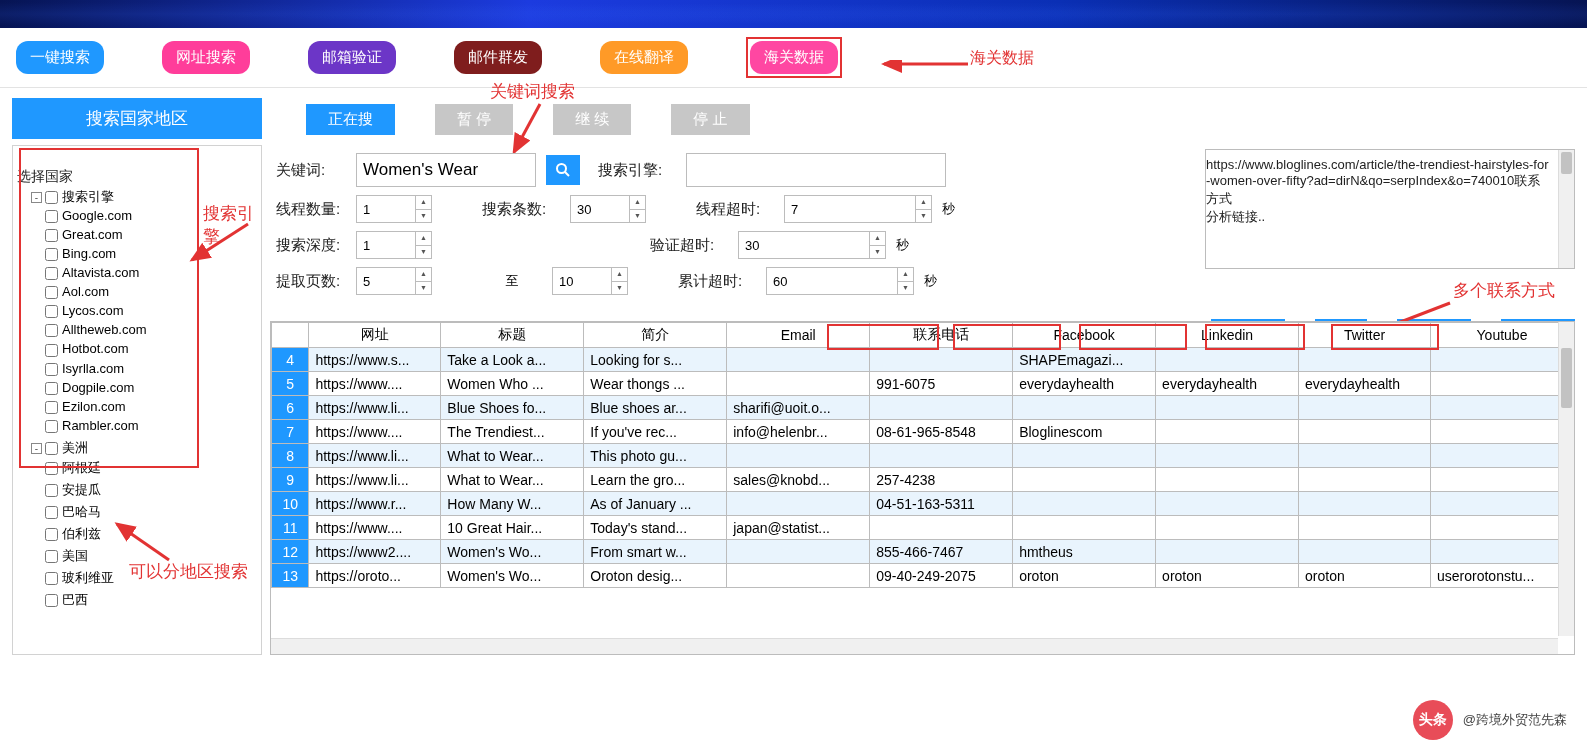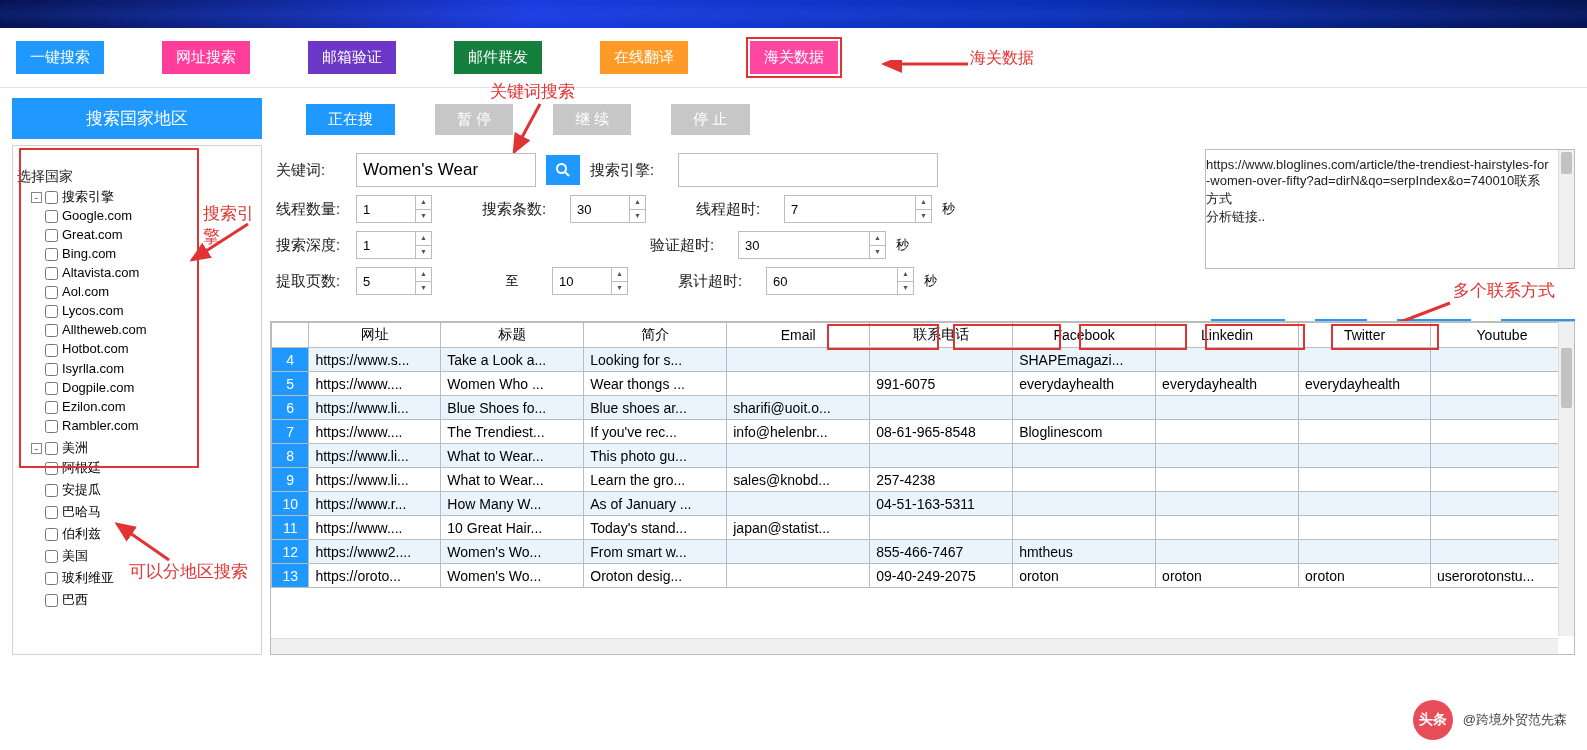--- a/index.html
+++ b/index.html
@@ -1,23 +1,23 @@
 <!DOCTYPE html>
 <html><head>
 <meta charset="utf-8">
 <style>
 *{box-sizing:border-box;margin:0;padding:0;font-family:"Microsoft YaHei",Arial,sans-serif;font-size:13px}
 body{background:#fff}
 .top-band{height:28px;background:linear-gradient(90deg,#0b1a6b,#1739c9,#0a3fd1,#0b1a6b);background-image:radial-gradient(ellipse at 10% 50%,#3a6cff22 0%,transparent 60%),radial-gradient(ellipse at 80% 50%,#3a6cff22 0%,transparent 60%),linear-gradient(90deg,#061453,#1c3bdf,#0a2fb5,#061453)}
 .navbar{height:60px;background:#fff;border-bottom:1px solid #e3e3e3;display:flex;align-items:center;padding:0 16px;gap:58px;position:relative}
-.nav-btn{padding:7px 14px;color:#fff;border:none;border-radius:0;cursor:pointer;font-size:15px}
+.nav-btn{padding:7px 14px;color:#fff;border:none;border-radius:12px;cursor:pointer;font-size:15px}
 .nav-blue{background:#1f98ff}
 .nav-pink{background:#ff3d9a}
 .nav-purple{background:#6c36c7}
-.nav-violet{background:#15803d}
+.nav-violet{background:#7f1d1d}
 .nav-orange{background:#ff9a27}
 .nav-hotpink{background:#ff47a2}
 .red-box{border:2px solid #e23333;display:inline-block;padding:2px}
 .red-anno{color:#e23333;font-size:16px}
 .navbar .red-anno{position:absolute;left:970px;top:20px}
 .navbar svg.anno-arrow{position:absolute;left:880px;top:32px}
 .main{display:flex;padding:10px 12px 0 12px;gap:8px}
 .left-panel{width:250px;flex:0 0 250px}
 .left-header{background:#1f98ff;color:#fff;text-align:center;padding:9px 0;font-size:17px}
 .tree-wrap{border:1px solid #d2d2d2;height:510px;overflow:auto;position:relative;margin-top:6px;padding:22px 4px}
@@ -154,21 +154,21 @@
 
       <div class="form-row indent">
         <span class="lbl">关键词:</span>
         <input type="text" class="field" style="width: 180px; font-size: 17px;" value="Women's Wear">
         <button class="search-icon-btn">
             <svg width="16" height="16" viewBox="0 0 16 16">
               <circle cx="6.5" cy="6.5" r="4.5" stroke="#fff" stroke-width="2" fill="none"></circle>
               <line x1="10" y1="10" x2="14" y2="14" stroke="#fff" stroke-width="2"></line>
             </svg>
           </button>
-        <span class="lbl" style="width:78px;margin-left:0">搜索引擎:</span>
+        <span class="lbl" style="width:78px;margin-left:8px">搜索引擎:</span>
         <input type="text" class="field" style="width: 260px;" value="">
       </div>
 
       <div class="form-row indent">
         <span class="lbl">线程数量:</span>
         <span class="spin">
             <input value="1" style="">
             <span class="arrows">
               <span>▲</span>
               <span>▼</span>

